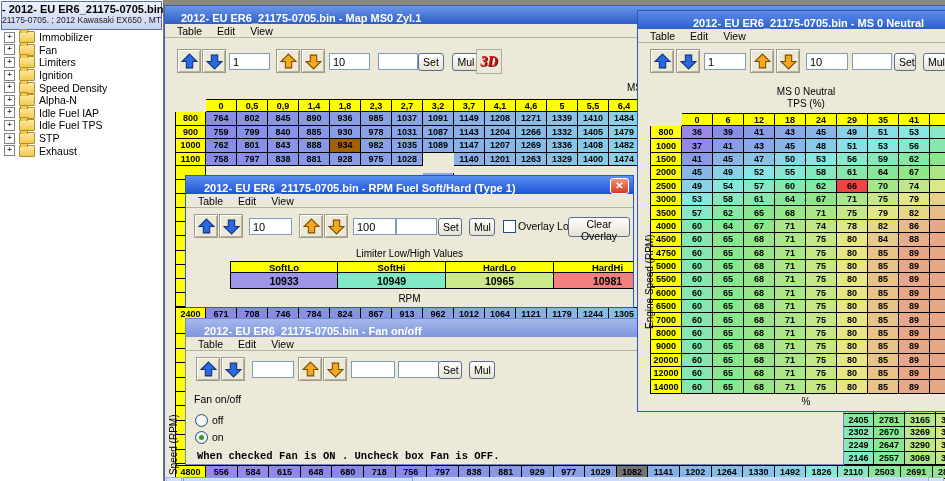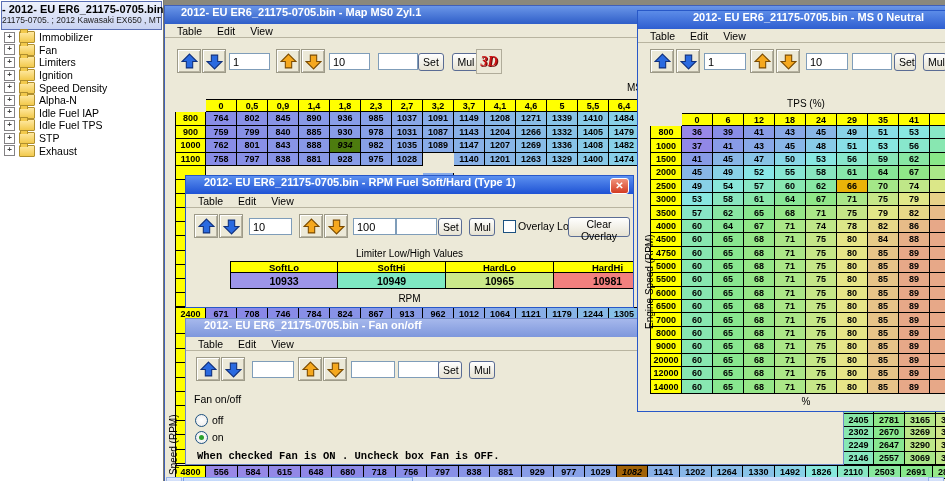--- a/index.html
+++ b/index.html
@@ -16,21 +16,21 @@
   .plusbox{width:9px;height:9px;border:1px solid #848284;background:#fff;font:bold 8px "Liberation Sans";
      line-height:7px;text-align:center;color:#444;margin-left:2px;flex:none;}
   .folder{width:14px;height:10px;background:linear-gradient(#ffe9a2,#f2c94c);border:1px solid #b08f2e;
      border-radius:1px;margin-left:4px;position:relative;flex:none;}
   .folder:before{content:"";position:absolute;left:0;top:-3px;width:6px;height:3px;background:#f2c94c;
      border:1px solid #b08f2e;border-bottom:none;border-radius:1px 1px 0 0;}
   .titem .tlabel{font-size:10.5px;color:#000;margin-left:4px;white-space:nowrap;}
   
   .win{position:absolute;background:#ece9d8;border:1px solid #4060b8;overflow:hidden;}
   .tbar{position:absolute;left:0;right:0;top:0;height:18px;color:#fff;
-     font:bold 11px "Liberation Sans",sans-serif;display:flex;align-items:flex-start;white-space:nowrap;}
+     font:bold 11px "Liberation Sans",sans-serif;display:flex;align-items:flex-end;white-space:nowrap;}
   .menubar{position:absolute;left:0;right:0;top:18px;height:14px;background:#ece9d8;
      border-bottom:1px solid #b8b4a0;font-size:10.5px;color:#000;display:flex;align-items:center;padding-left:12px;box-sizing:border-box;}
   .menubar span{margin-right:15px;}
   .abtn{position:absolute;width:24px;height:24px;background:#ece9d8;border:1px solid #9d9a88;
      box-shadow:inset 1px 1px 0 #fff,inset -1px -1px 0 #b6b2a0;display:flex;align-items:center;justify-content:center;padding:0;}
   .tin{position:absolute;height:15px;border:1px solid #7f9db9;background:#fff;
      font:11px "Liberation Sans",sans-serif;padding:0 3px;}
   .pbtn{position:absolute;height:18px;background:linear-gradient(#ffffff,#e6e2d2);border:1px solid #5a6c94;
      border-radius:3px;font:10.5px "Liberation Sans",sans-serif;text-align:center;padding:0 4px;color:#000;}
   .btn3d{position:absolute;width:26px;height:25px;background:#ece9d8;border:1px solid #b0ac9a;
@@ -159,21 +159,21 @@
           <div class="gcell " style="width: 31px; height: 13.5px; background: rgb(136, 194, 231);">1332</div>
           <div class="gcell " style="width: 31px; height: 13.5px; background: rgb(136, 201, 231);">1405</div>
           <div class="gcell " style="width: 31px; height: 13.5px; background: rgb(136, 208, 231);">1479</div>
         </div>
         <div class="grid-row">
           <div class="gcell ghead" style="width: 31px; height: 13.5px;">1000</div>
           <div class="gcell " style="width: 31px; height: 13.5px; background: rgb(136, 141, 231);">762</div>
           <div class="gcell " style="width: 31px; height: 13.5px; background: rgb(136, 144, 231);">801</div>
           <div class="gcell " style="width: 31px; height: 13.5px; background: rgb(136, 148, 231);">843</div>
           <div class="gcell " style="width: 31px; height: 13.5px; background: rgb(136, 152, 231);">888</div>
-          <div class="gcell " style="width: 31px; height: 13.5px; background: #4d7c0f; font-style: italic;">934</div>
+          <div class="gcell " style="width: 31px; height: 13.5px; background: #a16207;">934</div>
           <div class="gcell " style="width: 31px; height: 13.5px; background: rgb(136, 161, 231);">982</div>
           <div class="gcell " style="width: 31px; height: 13.5px; background: rgb(136, 166, 231);">1035</div>
           <div class="gcell " style="width: 31px; height: 13.5px; background: rgb(136, 171, 231);">1089</div>
           <div class="gcell " style="width: 31px; height: 13.5px; background: rgb(136, 177, 231);">1147</div>
           <div class="gcell " style="width: 31px; height: 13.5px; background: rgb(136, 182, 231);">1207</div>
           <div class="gcell " style="width: 31px; height: 13.5px; background: rgb(136, 188, 231);">1269</div>
           <div class="gcell " style="width: 31px; height: 13.5px; background: rgb(136, 195, 231);">1336</div>
           <div class="gcell " style="width: 31px; height: 13.5px; background: rgb(136, 201, 231);">1408</div>
           <div class="gcell " style="width: 31px; height: 13.5px; background: rgb(136, 208, 231);">1482</div>
         </div>
@@ -279,21 +279,21 @@
           <div class="gcell " style="width: 31.6px; height: 13.5px; background: rgb(143, 136, 231);">648</div>
           <div class="gcell " style="width: 31.6px; height: 13.5px; background: rgb(140, 136, 231);">680</div>
           <div class="gcell " style="width: 31.6px; height: 13.5px; background: rgb(136, 137, 231);">718</div>
           <div class="gcell " style="width: 31.6px; height: 13.5px; background: rgb(136, 140, 231);">756</div>
           <div class="gcell " style="width: 31.6px; height: 13.5px; background: rgb(136, 144, 231);">797</div>
           <div class="gcell " style="width: 31.6px; height: 13.5px; background: rgb(136, 148, 231);">838</div>
           <div class="gcell " style="width: 31.6px; height: 13.5px; background: rgb(136, 152, 231);">881</div>
           <div class="gcell " style="width: 31.6px; height: 13.5px; background: rgb(136, 156, 231);">929</div>
           <div class="gcell " style="width: 31.6px; height: 13.5px; background: rgb(136, 161, 231);">977</div>
           <div class="gcell " style="width: 31.6px; height: 13.5px; background: rgb(136, 166, 231);">1029</div>
-          <div class="gcell " style="width: 31.6px; height: 13.5px; background: #a16207; font-style: italic;">1082</div>
+          <div class="gcell " style="width: 31.6px; height: 13.5px; background: #737373;">1082</div>
           <div class="gcell " style="width: 31.6px; height: 13.5px; background: rgb(136, 176, 231);">1141</div>
           <div class="gcell " style="width: 31.6px; height: 13.5px; background: rgb(136, 182, 231);">1202</div>
           <div class="gcell " style="width: 31.6px; height: 13.5px; background: rgb(136, 188, 231);">1264</div>
           <div class="gcell " style="width: 31.6px; height: 13.5px; background: rgb(136, 194, 231);">1330</div>
           <div class="gcell " style="width: 31.6px; height: 13.5px; background: rgb(136, 209, 231);">1492</div>
           <div class="gcell " style="width: 31.6px; height: 13.5px; background: rgb(136, 231, 221);">1826</div>
           <div class="gcell " style="width: 31.6px; height: 13.5px; background: rgb(136, 231, 194);">2110</div>
           <div class="gcell " style="width: 31.6px; height: 13.5px; background: rgb(136, 231, 157);">2503</div>
           <div class="gcell " style="width: 31.6px; height: 13.5px; background: rgb(136, 231, 140);">2691</div>
           <div class="gcell " style="width: 31.6px; height: 13.5px; background: rgb(151, 231, 136);">2880</div>
@@ -440,20 +440,21 @@
     <button class="abtn" style="left:138px;top:38px;">
         <svg width="17" height="17" viewBox="0 0 16 16">
           <path d="M8 15 L1 8 L5 8 L5 2 L11 2 L11 8 L15 8 Z" fill="#f5a81e" stroke="#7a4a00" stroke-width="1"></path>
         </svg>
       </button>
     <input class="tin" style="left: 168px; top: 42px; width: 34px;" value="10">
     <input class="tin" style="left: 214px; top: 42px; width: 32px;">
     <button class="pbtn" style="left:256px;top:42px;width:22px;">Set</button>
     <button class="pbtn" style="left:285px;top:42px;width:24px;">Mul</button>
 
+    <div class="caption" style="left:68px;top:75px;width:200px;">MS 0 Neutral</div>
     <div class="caption" style="left:68px;top:87px;width:200px;">TPS (%)</div>
     <div class="grid" id="neutral-table" style="left:12px;top:102px;">
         <div class="grid-row">
           <div class="gcell gcorner" style="width: 32px; height: 13px;"></div>
           <div class="gcell ghead" style="width: 31px; height: 13px;">0</div>
           <div class="gcell ghead" style="width: 31px; height: 13px;">6</div>
           <div class="gcell ghead" style="width: 31px; height: 13px;">12</div>
           <div class="gcell ghead" style="width: 31px; height: 13px;">18</div>
           <div class="gcell ghead" style="width: 31px; height: 13px;">24</div>
           <div class="gcell ghead" style="width: 31px; height: 13px;">29</div>
@@ -509,21 +510,21 @@
           <div class="gcell " style="width: 31px; height: 13.4px; background: rgb(144, 231, 136);">67</div>
           <div class="gcell " style="width: 31px; height: 13.4px; background: rgb(171, 231, 136);"></div>
         </div>
         <div class="grid-row">
           <div class="gcell ghead" style="width: 32px; height: 13.4px;">2500</div>
           <div class="gcell " style="width: 31px; height: 13.4px; background: rgb(136, 209, 231);">49</div>
           <div class="gcell " style="width: 31px; height: 13.4px; background: rgb(136, 231, 218);">54</div>
           <div class="gcell " style="width: 31px; height: 13.4px; background: rgb(136, 231, 198);">57</div>
           <div class="gcell " style="width: 31px; height: 13.4px; background: rgb(136, 231, 177);">60</div>
           <div class="gcell " style="width: 31px; height: 13.4px; background: rgb(136, 231, 163);">62</div>
-          <div class="gcell " style="width: 31px; height: 13.4px; background: #eab308;">66</div>
+          <div class="gcell " style="width: 31px; height: 13.4px; background: #ef4444;">66</div>
           <div class="gcell " style="width: 31px; height: 13.4px; background: rgb(164, 231, 136);">70</div>
           <div class="gcell " style="width: 31px; height: 13.4px; background: rgb(191, 231, 136);">74</div>
           <div class="gcell " style="width: 31px; height: 13.4px; background: rgb(219, 231, 136);"></div>
         </div>
         <div class="grid-row">
           <div class="gcell ghead" style="width: 32px; height: 13.4px;">3000</div>
           <div class="gcell " style="width: 31px; height: 13.4px; background: rgb(136, 231, 225);">53</div>
           <div class="gcell " style="width: 31px; height: 13.4px; background: rgb(136, 231, 191);">58</div>
           <div class="gcell " style="width: 31px; height: 13.4px; background: rgb(136, 231, 170);">61</div>
           <div class="gcell " style="width: 31px; height: 13.4px; background: rgb(136, 231, 150);">64</div>

